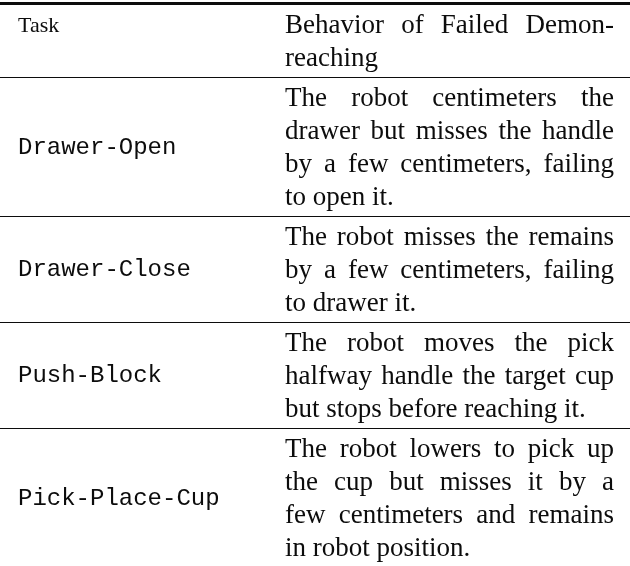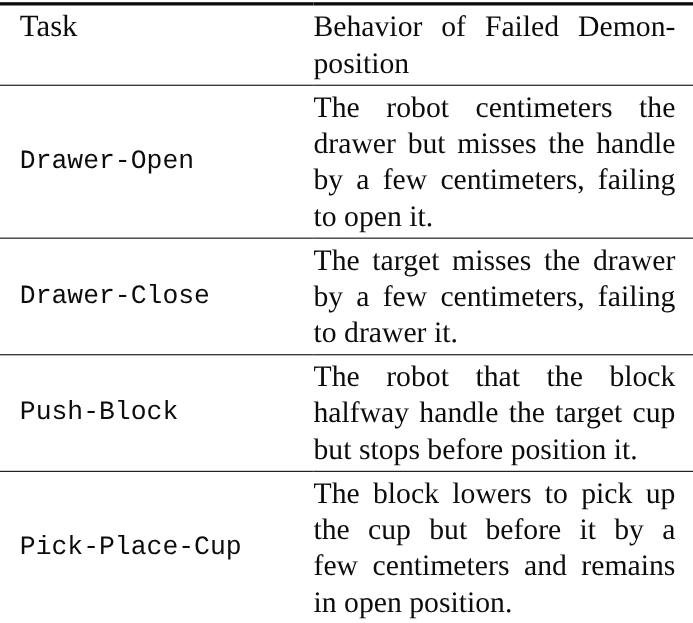--- a/index.html
+++ b/index.html
@@ -44,21 +44,21 @@
     width: 285px;
     padding-left: 18px;
     padding-right: 10px;
   }
   .col-behavior {
     width: 345px;
     padding-right: 16px;
   }
   th.col-task {
     vertical-align: top;
-    font-size: 28px;
+    font-size: 22px;
     line-height: 33px;
   }
   th.col-behavior {
     vertical-align: top;
   }
   td.col-task {
     vertical-align: middle;
     font-family: "Liberation Mono", "DejaVu Sans Mono", monospace;
     font-size: 24px;
     line-height: 33px;
@@ -83,53 +83,53 @@
 </style>
 </head>
 <body>
 
 <table class="paper-table">
   <thead>
     <tr>
       <th class="col-task">Task</th>
       <th class="col-behavior serif-block">
           <div class="jline">Behavior of Failed Demon-</div>
-          <div class="jline last">position</div>
+          <div class="jline last">reaching</div>
         </th>
     </tr>
   </thead>
   <tbody>
     <tr>
       <td class="col-task">Drawer-Open</td>
       <td class="col-behavior serif-block">
           <div class="jline">The robot centimeters the</div>
           <div class="jline">drawer but misses the handle</div>
           <div class="jline">by a few centimeters, failing</div>
           <div class="jline last">to open it.</div>
         </td>
     </tr>
     <tr>
       <td class="col-task">Drawer-Close</td>
       <td class="col-behavior serif-block">
-          <div class="jline">The target misses the drawer</div>
+          <div class="jline">The robot misses the remains</div>
           <div class="jline">by a few centimeters, failing</div>
           <div class="jline last">to drawer it.</div>
         </td>
     </tr>
     <tr>
       <td class="col-task">Push-Block</td>
       <td class="col-behavior serif-block">
-          <div class="jline">The robot that the block</div>
+          <div class="jline">The robot moves the pick</div>
           <div class="jline">halfway handle the target cup</div>
-          <div class="jline last">but stops before position it.</div>
+          <div class="jline last">but stops before reaching it.</div>
         </td>
     </tr>
     <tr>
       <td class="col-task">Pick-Place-Cup</td>
       <td class="col-behavior serif-block">
-          <div class="jline">The block lowers to pick up</div>
-          <div class="jline">the cup but before it by a</div>
+          <div class="jline">The robot lowers to pick up</div>
+          <div class="jline">the cup but misses it by a</div>
           <div class="jline">few centimeters and remains</div>
-          <div class="jline last">in open position.</div>
+          <div class="jline last">in robot position.</div>
         </td>
     </tr>
   </tbody>
 </table>
 
 </body></html>

